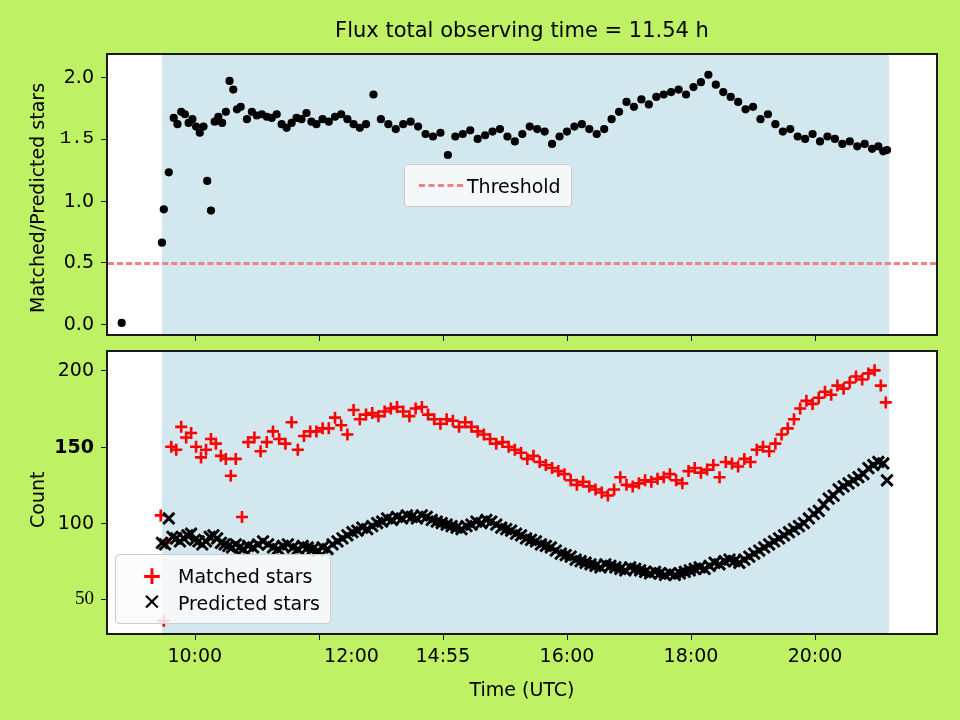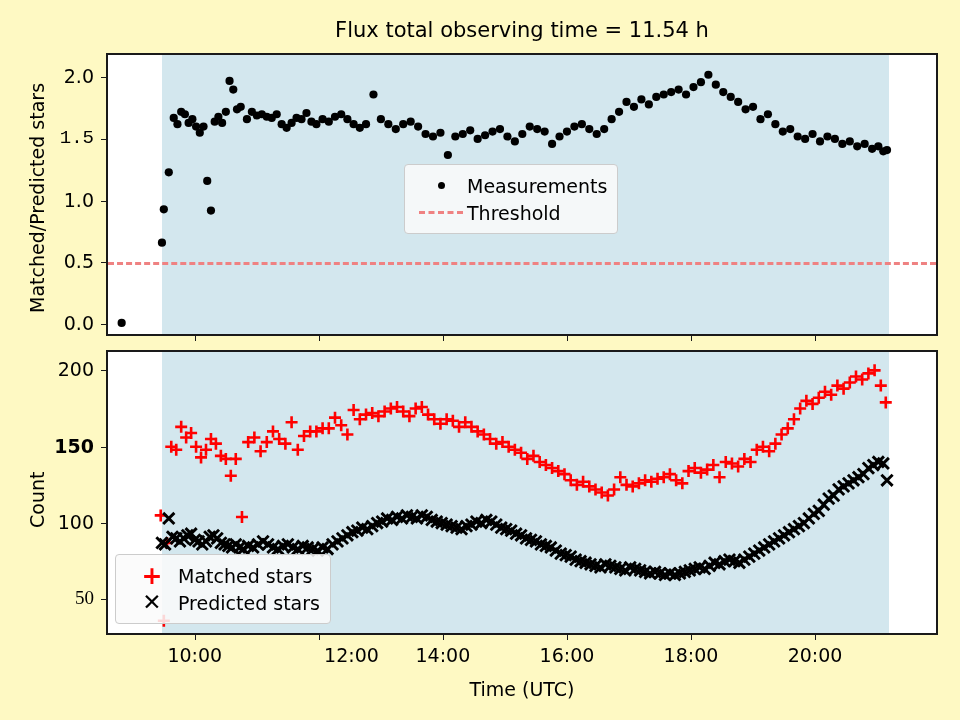--- a/index.html
+++ b/index.html
@@ -10,21 +10,21 @@
     width: 960px; height: 720px;
     font-family: "DejaVu Sans", sans-serif;
     color: #000000;
     overflow: hidden;
     position: relative;
   }
   #figure {
     position: absolute;
     left: 0; top: 0;
     width: 960px; height: 720px;
-    background: #fef9c3;
+    background: #bef264;
   }
   .fig-title {
     position: absolute;
     left: 106px; top: 18px;
     width: 832px;
     text-align: center;
     font-size: 21px;
     color: #000;
     white-space: nowrap;
   }
@@ -265,26 +265,20 @@
       <div class="tick-h" style="left: 101px; top: 200.673px;"></div>
       <div class="ticklabel y" style="left: 16px; width: 78px; top: 188.673px;">1.0</div>
       <div class="tick-h" style="left: 101px; top: 138.947px;"></div>
       <div class="ticklabel y" style="left: 16px; width: 78px; top: 126.947px; font-family: Liberation Mono, monospace;">1.5</div>
       <div class="tick-h" style="left: 101px; top: 77.2212px;"></div>
       <div class="ticklabel y" style="left: 16px; width: 78px; top: 65.2212px;">2.0</div>
     </div>
   <div class="axis-label rot" id="top-ylabel" style="left: 26px; top: 312.5px;">Matched/Predicted stars</div>
 
   <div class="legend" id="legend-top" style="left:404px; top:164px;">
-    <div class="legend-row">
-      <span class="legend-key">
-        <span class="key-dot"></span>
-      </span>
-      <span class="legend-text">Measurements</span>
-    </div>
     <div class="legend-row">
       <span class="legend-key">
         <span class="key-dash"></span>
       </span>
       <span class="legend-text">Threshold</span>
     </div>
   </div>
 
   <div class="axes" id="axes-bot">
     <div class="shaded" id="shade-bot" style="left: 53.9596px; width: 727.524px;"></div>
@@ -580,21 +574,21 @@
       <div class="ticklabel y" style="left: 16px; width: 78px; top: 434.685px; font-weight: bold;">150</div>
       <div class="tick-h" style="left: 101px; top: 370.326px;"></div>
       <div class="ticklabel y" style="left: 16px; width: 78px; top: 358.326px;">200</div>
     </div>
   <div id="bot-xticks">
       <div class="tick-v" style="left: 194.831px; top: 635px;"></div>
       <div class="ticklabel x" style="left: 134.831px; width: 120px; top: 644px;">10:00</div>
       <div class="tick-v" style="left: 318.876px; top: 635px;"></div>
       <div class="ticklabel x" style="left: 258.876px; width: 120px; top: 644px; text-align: right;">12:00</div>
       <div class="tick-v" style="left: 442.921px; top: 635px;"></div>
-      <div class="ticklabel x" style="left: 382.921px; width: 120px; top: 644px;">14:00</div>
+      <div class="ticklabel x" style="left: 382.921px; width: 120px; top: 644px;">14:55</div>
       <div class="tick-v" style="left: 566.966px; top: 635px;"></div>
       <div class="ticklabel x" style="left: 506.966px; width: 120px; top: 644px;">16:00</div>
       <div class="tick-v" style="left: 691.011px; top: 635px;"></div>
       <div class="ticklabel x" style="left: 631.011px; width: 120px; top: 644px;">18:00</div>
       <div class="tick-v" style="left: 815.056px; top: 635px;"></div>
       <div class="ticklabel x" style="left: 755.056px; width: 120px; top: 644px;">20:00</div>
     </div>
   <div id="top-xticks">
       <div class="tick-v" style="left: 194.831px; top: 336px;"></div>
       <div class="tick-v" style="left: 318.876px; top: 336px;"></div>

